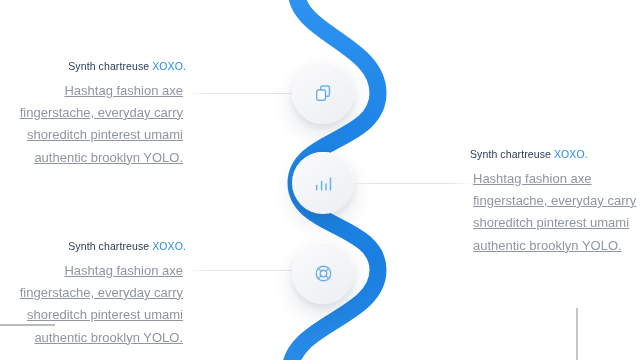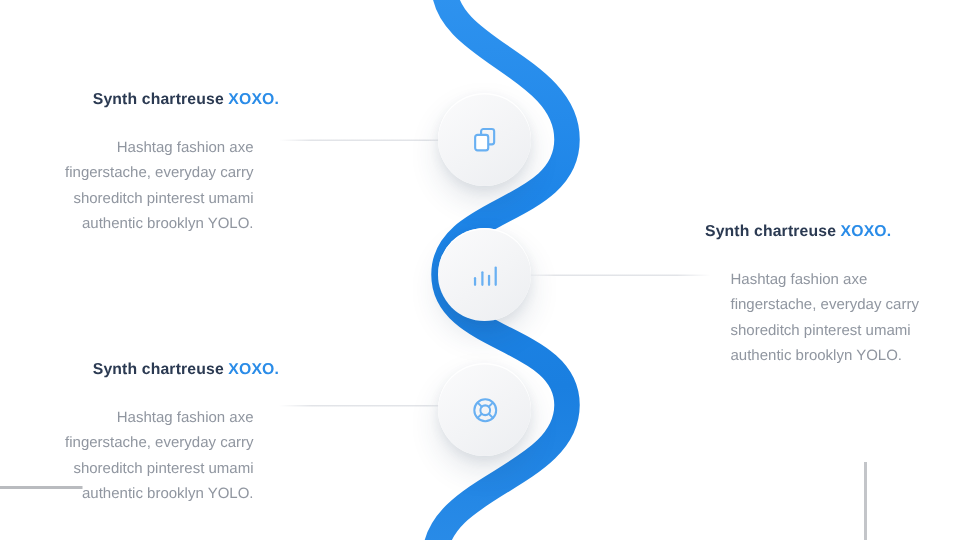--- a/index.html
+++ b/index.html
@@ -83,32 +83,33 @@
   .node svg { display: block; }
 
   
   .block {
     position: absolute;
     width: 178px;
   }
   .block h3 {
     margin: 0 0 7px 0;
     font-size: 10.5px;
-    font-weight: bold;
+    font-weight: normal;
     line-height: 1.2;
     color: #2b3a52;
     letter-spacing: 0.1px;
   }
   .block h3 .accent { color: #2a8ce8; }
   .block p {
-    margin: 17px;
-    font-size: 10px;
+    margin: 3px;
+    font-size: 13px;
     line-height: 1.72;
     color: #9096a0;
     font-weight: normal;
+    text-decoration: underline;
   }
 
   .block.right-align { text-align: right; }
   .block.left-align  { text-align: left; }
 
   .blk-1 { left: 8px;   top: 60px; }
   .blk-2 { left: 470px; top: 148px; }
   .blk-3 { left: 8px;   top: 240px; }
 </style>
 </head>

